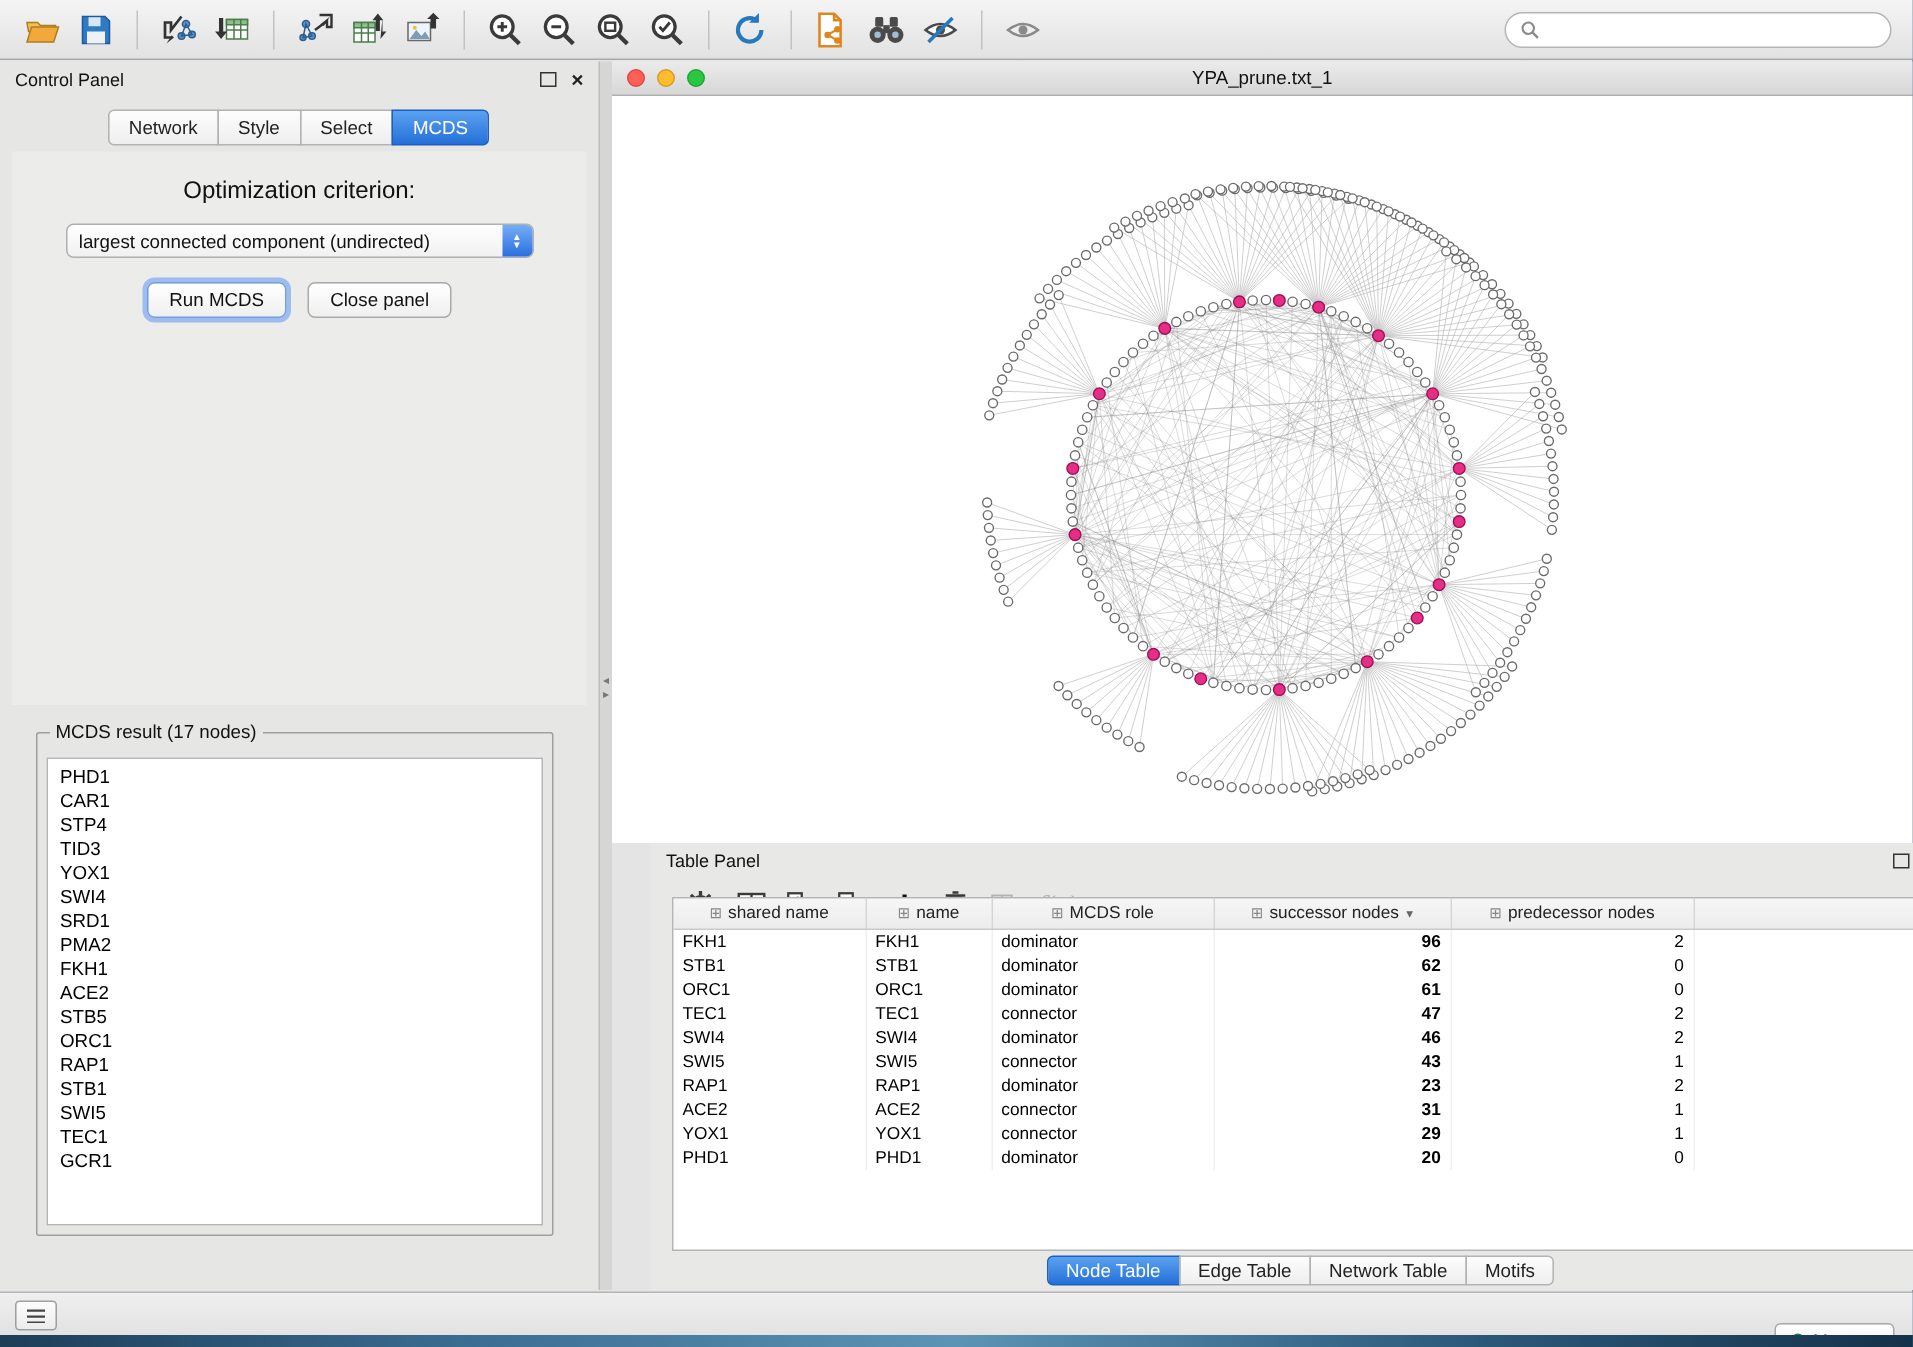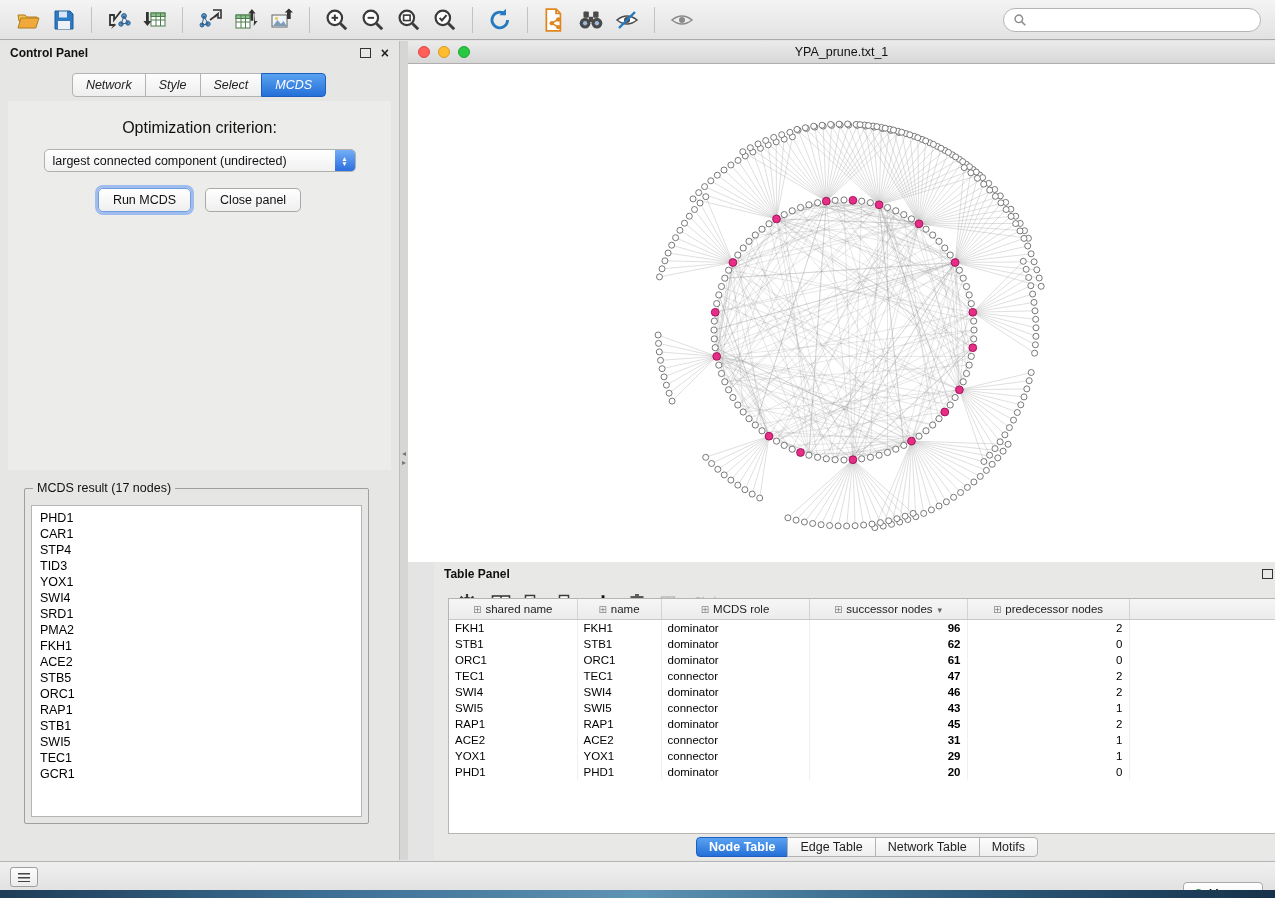--- a/index.html
+++ b/index.html
@@ -17,26 +17,26 @@
   .search-wrap{position:absolute;right:14px;top:8px;width:258px;height:24px;border:1px solid #b5b5b5;
     border-radius:13px;background:#fff;display:flex;align-items:center;padding-left:9px;box-sizing:border-box;}
   .search-wrap input{border:none;outline:none;flex:1;font-size:12px;background:transparent;margin-left:5px;font-family:"Liberation Sans",sans-serif;}
 
   
   .workspace{position:absolute;left:0;top:41px;width:1275px;height:819px;}
 
   
   .control-panel{position:absolute;left:0;top:0;width:400px;height:100%;background:#e6e6e4;box-sizing:border-box;border-right:1px solid #bdbdbd;}
   .panel-header{height:24px;display:flex;align-items:center;font-size:12px;color:#111;padding:0 10px;}
-  .panel-header .ph-title{flex:1;font-weight:bold;}
+  .panel-header .ph-title{flex:1;}
   .ph-float{width:9px;height:8px;border:1.4px solid #333;margin-right:10px;display:inline-block;}
   .ph-close{font-size:14px;font-weight:bold;color:#222;line-height:1;}
   .cp-tabs{display:flex;justify-content:center;margin-top:8px;}
   .cp-tab{font-size:12.5px;padding:4px 13px;border:1px solid #b3b3b3;background:linear-gradient(#fdfdfd,#eeeeee);
-    color:#222;margin-left:-1px;font-style:italic;}
+    color:#222;margin-left:-1px;}
   .cp-tab:first-child{border-radius:4px 0 0 4px;}
   .cp-tab:last-child{border-radius:0 4px 4px 0;}
   .cp-tab.active{background:linear-gradient(#5aa2f0,#2470d8);color:#fff;border-color:#1d5fbe;}
   .cp-content{position:absolute;left:8px;right:8px;top:60px;bottom:390px;background:#ececeb;}
   .opt-label{margin-top:18px;text-align:center;font-size:16px;color:#111;}
   .dropdown{position:relative;margin:12px auto 0 auto;width:312px;height:23px;border:1px solid #b0b0b0;border-radius:5px;
     background:linear-gradient(#ffffff,#f1f1f1);display:flex;align-items:center;box-sizing:border-box;}
   .dropdown .dd-text{flex:1;font-size:12.5px;padding-left:8px;color:#111;white-space:nowrap;overflow:hidden;}
   .dropdown .dd-cap{width:20px;height:21px;border-radius:0 4px 4px 0;background:linear-gradient(#74aef5,#2b6fe0);
     display:flex;flex-direction:column;align-items:center;justify-content:center;color:#fff;font-size:6.5px;line-height:5px;}
@@ -78,21 +78,21 @@
     font-size:11.5px;font-weight:normal;color:#222;text-align:center;white-space:nowrap;overflow:hidden;}
   table.node-table td{height:16px;font-size:11.5px;color:#000;border-right:1px solid #f0f0f0;padding:0 6px;white-space:nowrap;overflow:hidden;}
   td.num{text-align:right;padding-right:26px;font-weight:bold;}
   td.num2{text-align:right;padding-right:14px;}
   .hdr-ico{color:#888;font-size:10px;margin-right:4px;font-family:"DejaVu Sans",sans-serif;}
   .hdr-arrow{color:#666;font-size:9px;margin-left:5px;font-family:"DejaVu Sans",sans-serif;}
   .tscroll{position:absolute;right:0;top:19px;bottom:0;width:12px;background:#f4f4f4;border-left:1px solid #ddd;}
   .tthumb{position:absolute;left:1.5px;top:4px;width:8px;height:92px;border-radius:4px;background:#c0c0c0;}
   .tp-tabs{position:absolute;left:0;right:0;bottom:2px;height:22px;display:flex;justify-content:center;align-items:center;gap:0;}
   .tp-tab{font-size:12.5px;padding:2px 12px;border:1px solid #b3b3b3;background:linear-gradient(#fdfdfd,#eeeeee);color:#222;margin-left:-1px;}
-  .tp-tab:first-child{border-radius:4px 0 0 4px;font-weight:bold;}
+  .tp-tab:first-child{border-radius:4px 0 0 4px;}
   .tp-tab:last-child{border-radius:0 4px 4px 0;}
   .tp-tab.active{background:linear-gradient(#5aa2f0,#2470d8);color:#fff;border-color:#1d5fbe;}
 
   
   .statusbar{position:absolute;left:0;top:861px;width:1275px;height:29px;background:linear-gradient(#efefef,#e2e2e2);
     border-top:1px solid #b5b5b5;box-sizing:border-box;}
   .menu-btn{position:absolute;left:10px;top:5px;width:26px;height:18px;border:1px solid #9f9f9f;border-radius:3px;
     background:linear-gradient(#fcfcfc,#ececec);display:flex;align-items:center;justify-content:center;}
   .menu-lines{width:12px;height:9px;
     background:linear-gradient(#444,#444) 0 0/12px 1.5px no-repeat,
@@ -1192,21 +1192,21 @@
                   <td>SWI5</td>
                   <td>connector</td>
                   <td class="num">43</td>
                   <td class="num2">1</td>
                   <td></td>
                 </tr>
                 <tr>
                   <td>RAP1</td>
                   <td>RAP1</td>
                   <td>dominator</td>
-                  <td class="num">45</td>
+                  <td class="num">23</td>
                   <td class="num2">2</td>
                   <td></td>
                 </tr>
                 <tr>
                   <td>ACE2</td>
                   <td>ACE2</td>
                   <td>connector</td>
                   <td class="num">31</td>
                   <td class="num2">1</td>
                   <td></td>

